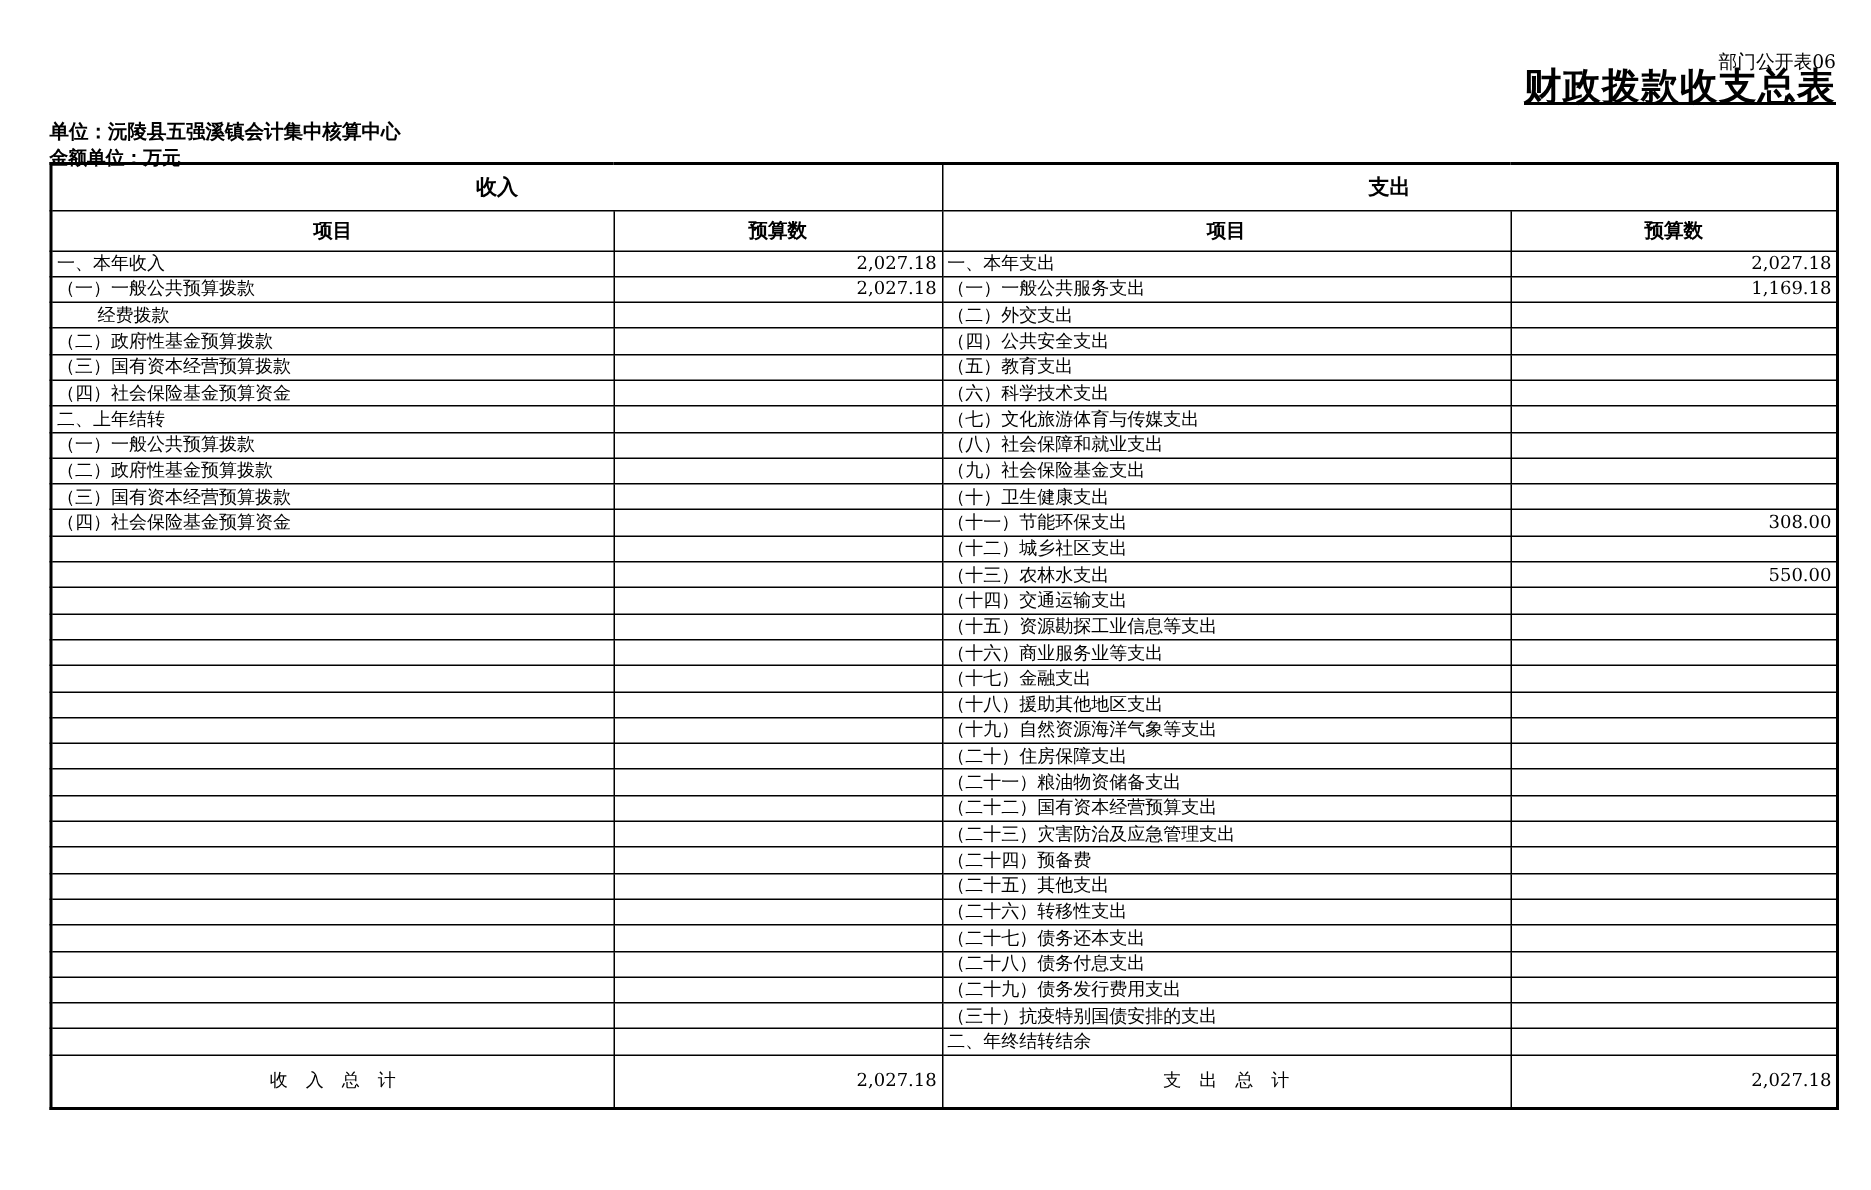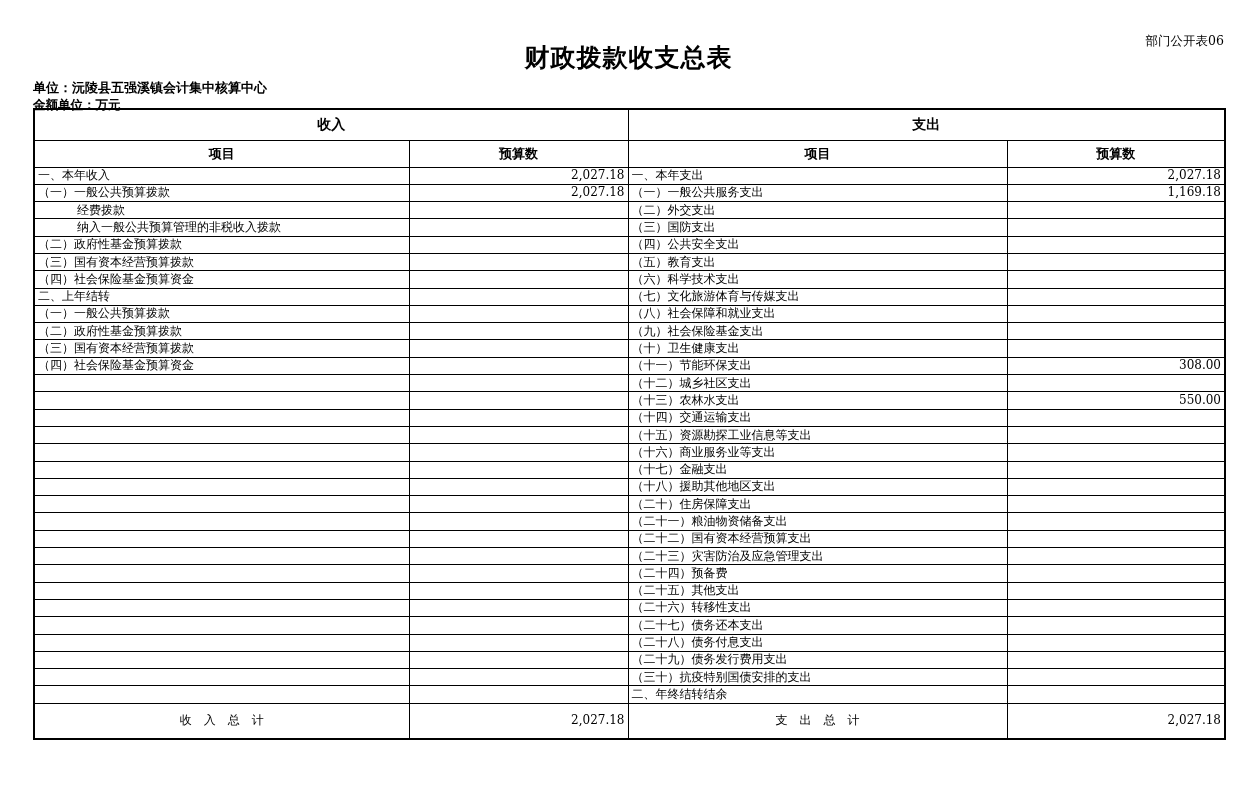--- a/index.html
+++ b/index.html
@@ -10,22 +10,23 @@
     font-family: "DejaVu Serif", "Liberation Serif", serif;
     color: #000;
   }
   .doc-number {
     position: absolute; top: 17px; right: 23px;
     font-size: 12.5px;
     margin-top: 16px;
   }
   .page-title {
     position: absolute; top: 41px; left: 33px; width: 1191px;
-    text-align: center; font-size: 25px; font-weight: bold;
+    text-align: right; font-size: 25px; font-weight: bold;
     letter-spacing: 1px;
+    text-decoration: underline;
   }
   .meta-line {
     position: absolute; top: 79px; left: 33px; width: 1191px;
     display: flex; justify-content: space-between; align-items: baseline; flex-direction: column;
   }
   .unit-name { font-size: 13px; font-weight: bold; }
   .amount-unit { font-size: 12.5px; font-weight: bold; }
   table.fiscal-table {
     position: absolute; top: 108px; left: 33px; width: 1191px;
     border-collapse: collapse; table-layout: fixed;
@@ -39,21 +40,21 @@
     height: 31px; font-size: 14px; font-weight: bold; text-align: center; margin-left: 20px;
   }
   .fiscal-table thead tr.col-row th {
     height: 27px; font-size: 13px; font-weight: bold; text-align: center; margin-left: 11px;
   }
   .fiscal-table tbody tr { height: 17.3px; }
   .fiscal-table tbody td, .fiscal-table tr.total-row td {
     font-size: 12px; line-height: 1.1; vertical-align: middle;
   }
   .fiscal-table td.item { text-align: left; padding-left: 3px; }
-  .fiscal-table td.item.indent { padding-left: 42px; }
+  .fiscal-table td.item.indent { padding-left: 30px; }
   .fiscal-table td.num { text-align: right; padding-right: 3px; }
   .fiscal-table tr.total-row { height: 36px; }
   .fiscal-table tr.total-row td.total-label { text-align: center; padding-left: 0; }
 </style>
 </head>
 <body>
 
 <div class="doc-number">部门公开表06</div>
 <div class="page-title">财政拨款收支总表</div>
 <div class="meta-line">
@@ -93,26 +94,20 @@
         <td class="item">（一）一般公共服务支出</td>
         <td class="num">1,169.18</td>
       </tr>
       <tr>
         <td class="item indent">经费拨款</td>
         <td class="num"></td>
         <td class="item">（二）外交支出</td>
         <td class="num"></td>
       </tr>
       <tr>
-        <td class="item indent">纳入一般公共预算管理的非税收入拨款</td>
-        <td class="num"></td>
-        <td class="item">（三）国防支出</td>
-        <td class="num"></td>
-      </tr>
-      <tr>
         <td class="item">（二）政府性基金预算拨款</td>
         <td class="num"></td>
         <td class="item">（四）公共安全支出</td>
         <td class="num"></td>
       </tr>
       <tr>
         <td class="item">（三）国有资本经营预算拨款</td>
         <td class="num"></td>
         <td class="item">（五）教育支出</td>
         <td class="num"></td>
@@ -186,20 +181,26 @@
       <tr>
         <td class="item"></td>
         <td class="num"></td>
         <td class="item">（十七）金融支出</td>
         <td class="num"></td>
       </tr>
       <tr>
         <td class="item"></td>
         <td class="num"></td>
         <td class="item">（十八）援助其他地区支出</td>
+        <td class="num"></td>
+      </tr>
+      <tr>
+        <td class="item"></td>
+        <td class="num"></td>
+        <td class="item">（十九）自然资源海洋气象等支出</td>
         <td class="num"></td>
       </tr>
       <tr>
         <td class="item"></td>
         <td class="num"></td>
         <td class="item">（二十）住房保障支出</td>
         <td class="num"></td>
       </tr>
       <tr>
         <td class="item"></td>

